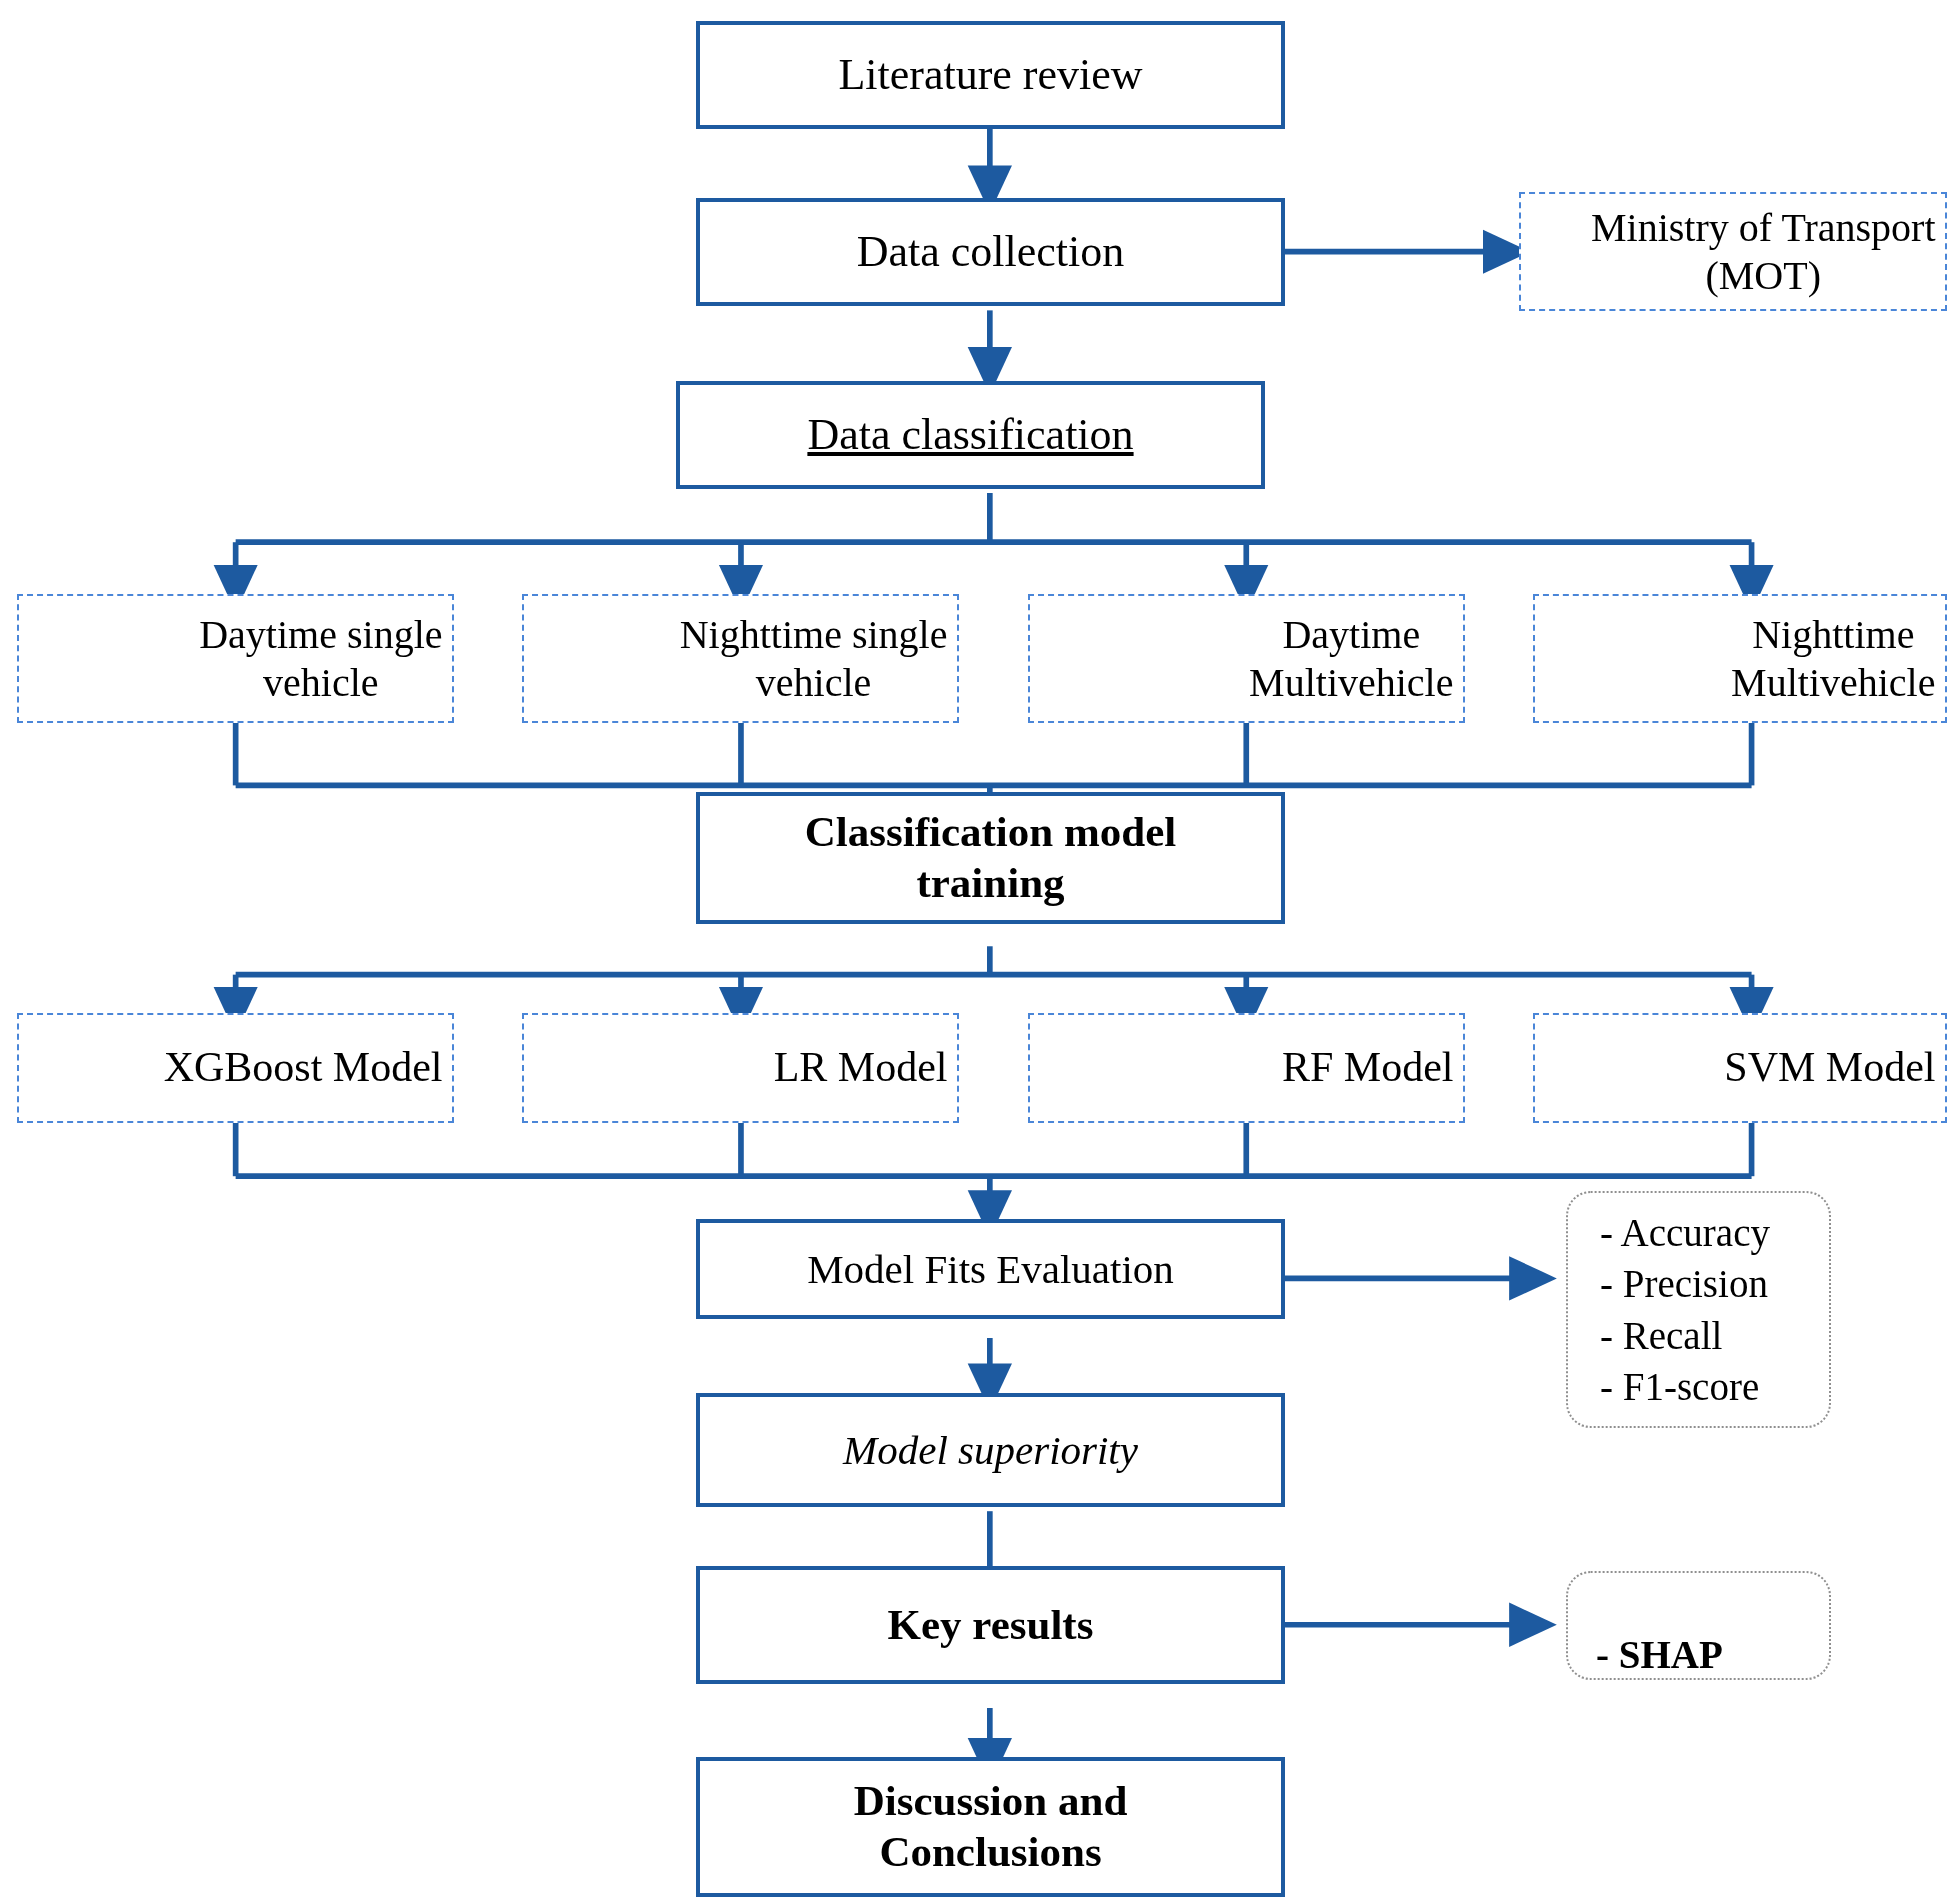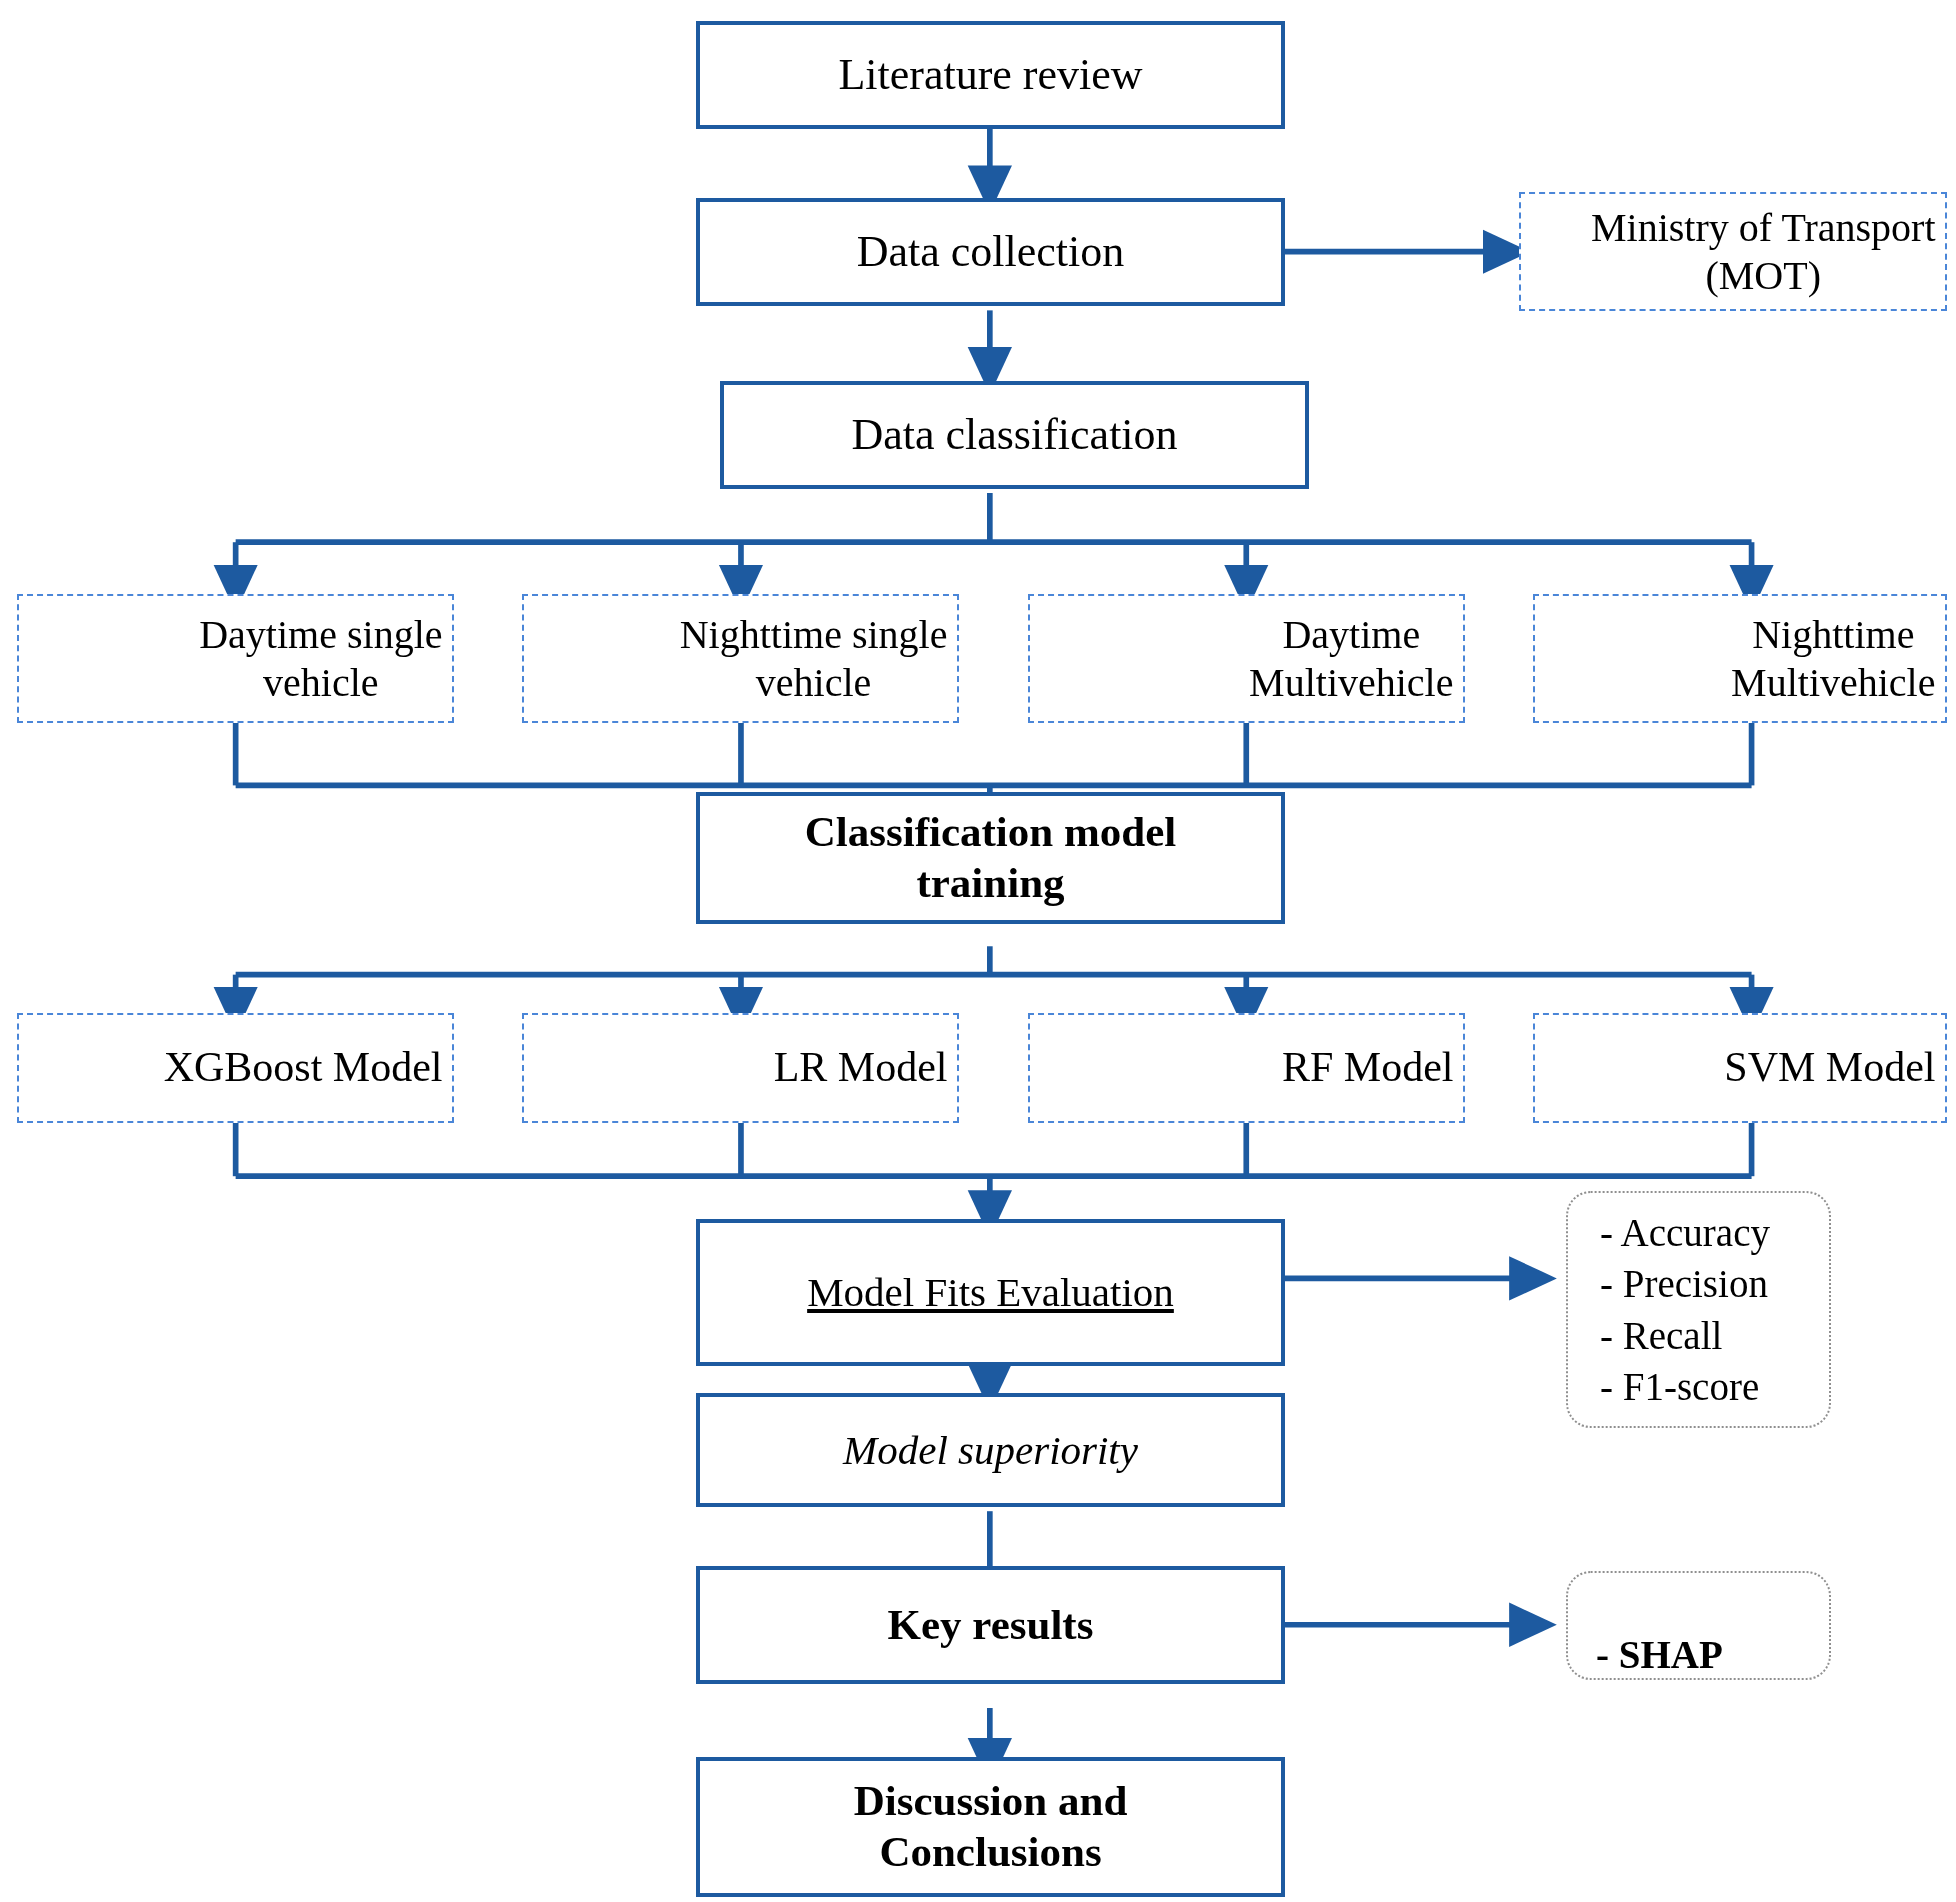--- a/index.html
+++ b/index.html
@@ -129,30 +129,30 @@
   </svg>
 
   <div class="node solid" style="left:696px; top:21px; width:589px; height:108px; font-size:44px;">
     <span class="txt">Literature review</span>
   </div>
 
   <div class="node solid" style="left:696px; top:198px; width:589px; height:108px; font-size:44px;">
     <span class="txt">Data collection</span>
   </div>
 
-  <div class="node solid" style="left:720px; top:381px; width:589px; height:108px; font-size:44px;">
+  <div class="node solid" style="left:676px; top:381px; width:589px; height:108px; font-size:44px;text-decoration:underline;">
     <span class="txt">Data classification</span>
   </div>
 
   <div class="node solid b" style="left:696px; top:792px; width:589px; height:132px; font-size:43px;">
     <span class="txt">Classification model
 training</span>
   </div>
 
-  <div class="node solid" style="left:696px; top:1219px; width:589px; height:147px; font-size:41px;text-decoration:underline;">
+  <div class="node solid" style="left:696px; top:1219px; width:589px; height:100px; font-size:41px;">
     <span class="txt">Model Fits Evaluation</span>
   </div>
 
   <div class="node solid" style="left:696px; top:1393px; width:589px; height:114px; font-size:41px;font-style:italic;">
     <span class="txt">Model superiority</span>
   </div>
 
   <div class="node solid b" style="left:696px; top:1566px; width:589px; height:118px; font-size:43px;">
     <span class="txt">Key results</span>
   </div>

